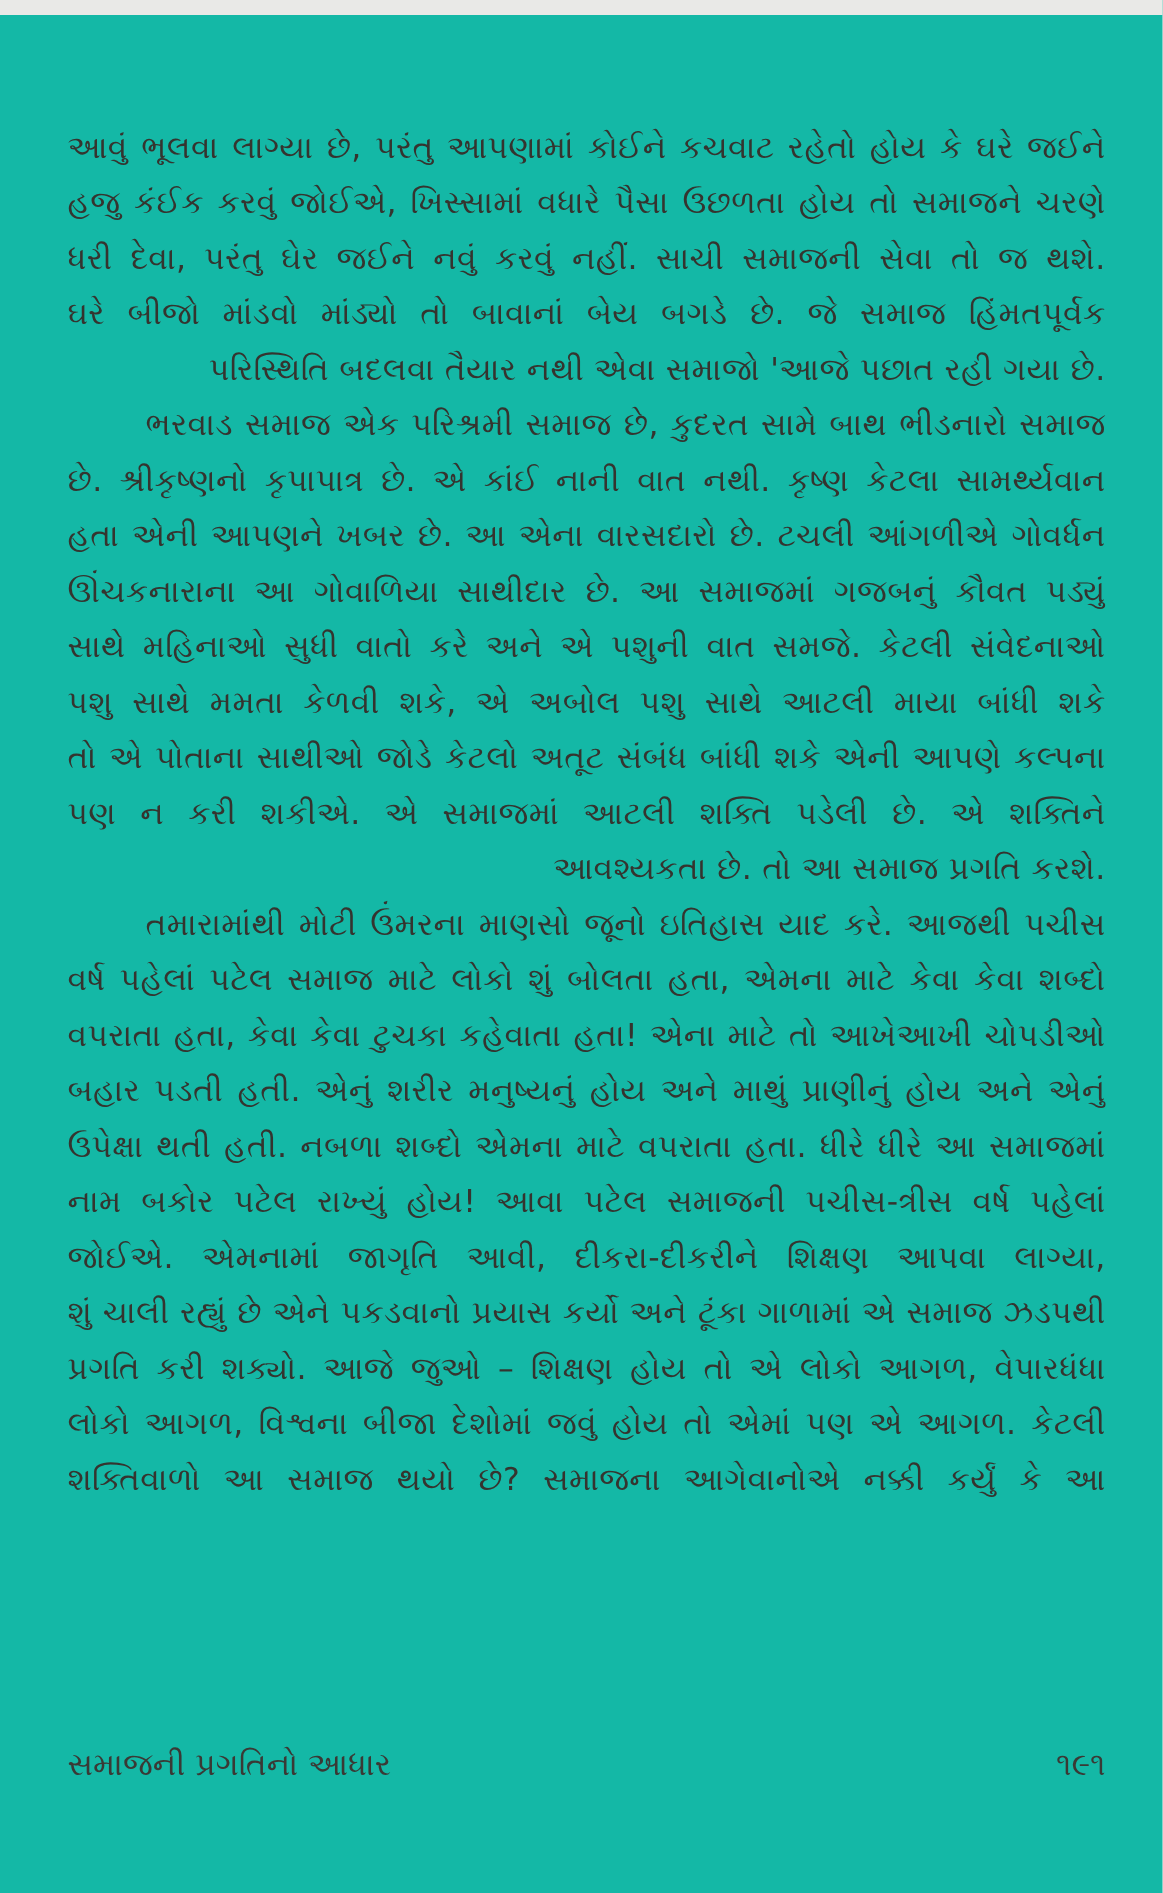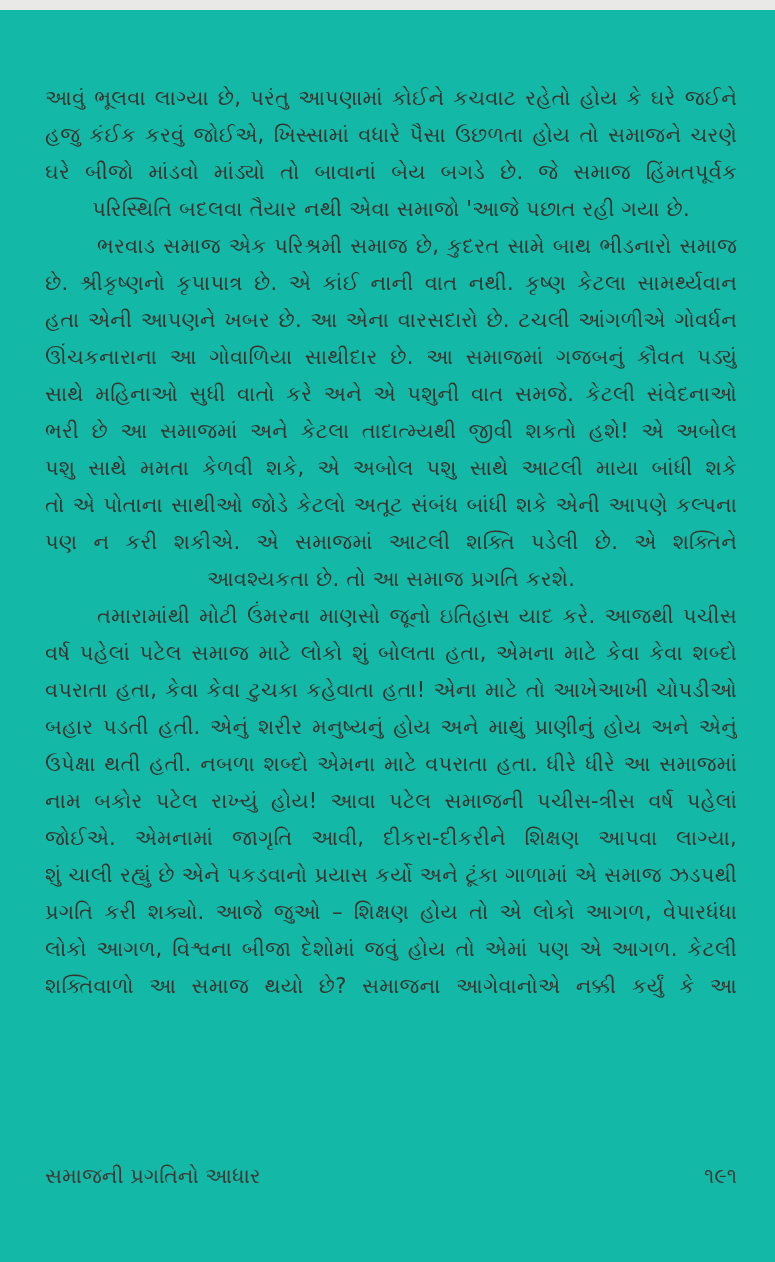--- a/index.html
+++ b/index.html
@@ -26,21 +26,21 @@
   }
   .para {
     margin: 0;
     padding: 0;
   }
   .l {
     font-size: 21px;
     line-height: 37px;
     height: 37px;
     white-space: nowrap;
-    text-align: center;
+    text-align: right;
     letter-spacing: 0.2px;
   }
   .l.j {
     white-space: normal;
     text-align: justify;
     text-align-last: justify;
     overflow: hidden;
   }
   .l.ind {
     text-indent: 52px;
@@ -61,30 +61,30 @@
 </style>
 </head>
 <body>
 
 <div class="page">
 
   <div class="page-body" id="page-body">
       <div class="para">
         <div class="l j">આવું ભૂલવા લાગ્યા છે, પરંતુ આપણામાં કોઈને કચવાટ રહેતો હોય કે ઘરે જઈને</div>
         <div class="l j">હજુ કંઈક કરવું જોઈએ, ખિસ્સામાં વધારે પૈસા ઉછળતા હોય તો સમાજને ચરણે</div>
+        <div class="l j">ધરી દેવા, પરંતુ ઘેર જઈને નવું કરવું નહીં. સાચી સમાજની સેવા તો જ થશે.</div>
         <div class="l j">ઘરે બીજો માંડવો માંડ્યો તો બાવાનાં બેય બગડે છે. જે સમાજ હિંમતપૂર્વક</div>
         <div class="l">પરિસ્થિતિ બદલવા તૈયાર નથી એવા સમાજો 'આજે પછાત રહી ગયા છે.</div>
       </div>
       <div class="para">
         <div class="l j ind">ભરવાડ સમાજ એક પરિશ્રમી સમાજ છે, કુદરત સામે બાથ ભીડનારો સમાજ</div>
         <div class="l j">છે. શ્રીકૃષ્ણનો કૃપાપાત્ર છે. એ કાંઈ નાની વાત નથી. કૃષ્ણ કેટલા સામર્થ્યવાન</div>
         <div class="l j">હતા એની આપણને ખબર છે. આ એના વારસદારો છે. ટચલી આંગળીએ ગોવર્ધન</div>
         <div class="l j">ઊંચકનારાના આ ગોવાળિયા સાથીદાર છે. આ સમાજમાં ગજબનું કૌવત પડ્યું</div>
         <div class="l j">સાથે મહિનાઓ સુધી વાતો કરે અને એ પશુની વાત સમજે. કેટલી સંવેદનાઓ</div>
-        <div class="l j">ભરી છે આ સમાજમાં અને કેટલા તાદાત્મ્યથી જીવી શકતો હશે! એ અબોલ</div>
         <div class="l j">પશુ સાથે મમતા કેળવી શકે, એ અબોલ પશુ સાથે આટલી માયા બાંધી શકે</div>
         <div class="l j">તો એ પોતાના સાથીઓ જોડે કેટલો અતૂટ સંબંધ બાંધી શકે એની આપણે કલ્પના</div>
         <div class="l j">પણ ન કરી શકીએ. એ સમાજમાં આટલી શક્તિ પડેલી છે. એ શક્તિને ઓળખવાની</div>
         <div class="l">આવશ્યકતા છે. તો આ સમાજ પ્રગતિ કરશે.</div>
       </div>
       <div class="para">
         <div class="l j ind">તમારામાંથી મોટી ઉંમરના માણસો જૂનો ઇતિહાસ યાદ કરે. આજથી પચીસ</div>
         <div class="l j">વર્ષ પહેલાં પટેલ સમાજ માટે લોકો શું બોલતા હતા, એમના માટે કેવા કેવા શબ્દો</div>
         <div class="l j">વપરાતા હતા, કેવા કેવા ટુચકા કહેવાતા હતા! એના માટે તો આખેઆખી ચોપડીઓ</div>
         <div class="l j">બહાર પડતી હતી. એનું શરીર મનુષ્યનું હોય અને માથું પ્રાણીનું હોય અને એનું</div>

